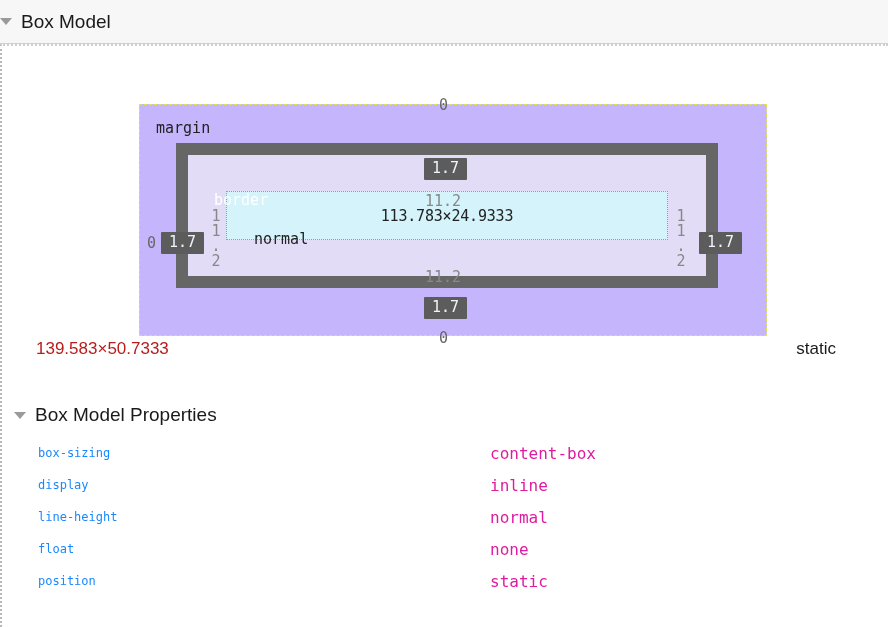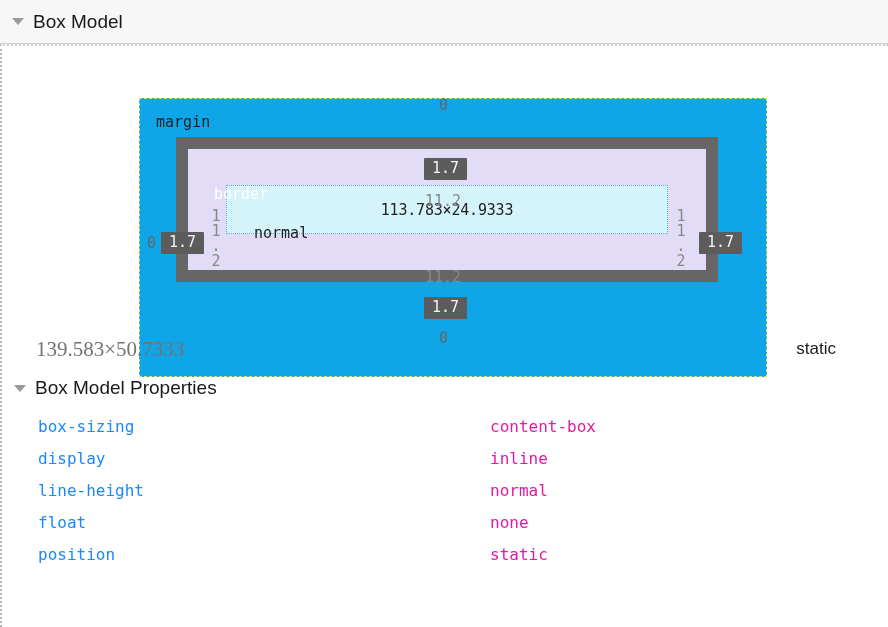--- a/index.html
+++ b/index.html
@@ -16,21 +16,20 @@
   }
 
   
   .panel-header {
     height: 44px;
     box-sizing: border-box;
     background: #f7f7f7;
     border-bottom: 1px solid #d0d0d0;
     display: flex;
     align-items: center;
-    padding-left: 12px;
   }
   .twisty {
     width: 0;
     height: 0;
     border-left: 6px solid transparent;
     border-right: 6px solid transparent;
     border-top: 7px solid #9a9a9a;
     margin-right: 9px;
     flex: 0 0 auto;
   }
@@ -51,25 +50,25 @@
   }
 
   
   .diagram-wrap {
     position: relative;
     height: 280px;
   }
   .margin-box {
     position: absolute;
     left: 137px;
-    top: 52px;
+    top: 58px;
     width: 628px;
-    height: 279px;
-    box-sizing: border-box;
-    background: #0ea5e9;
+    height: 232px;
+    box-sizing: border-box;
+    background: #c4b5fd;
     border: 1px dashed #e2e25a;
   }
   .border-box {
     position: absolute;
     left: 36px;
     top: 38px;
     width: 542px;
     height: 145px;
     box-sizing: border-box;
     background: #666666;
@@ -171,55 +170,56 @@
   
   .total-row {
     position: relative;
     height: 46px;
     padding: 0 52px 0 34px;
     display: flex;
     align-items: center;
     justify-content: space-between;
   }
   .total-size {
-    font-family: Liberation Serif, serif;
-    font-size: 21px;
-    color: #737373;
+    font-family: Liberation Sans, sans-serif;
+    font-size: 17px;
+    color: #b91c1c;
   }
   .total-position {
     font-family: "Liberation Sans", sans-serif;
     font-size: 17px;
     color: #1a1a1a;
   }
 
   
   .props-header {
     display: flex;
     align-items: center;
     padding-left: 12px;
     height: 32px;
+    margin-top: 27px;
   }
   .props-title {
     font-size: 19px;
     color: #1a1a1a;
   }
   .props-list {
     margin-top: 6px;
   }
   .prop-row {
     display: flex;
     align-items: center;
     height: 32px;
     padding-left: 36px;
   }
   .prop-name {
     width: 452px;
     flex: 0 0 452px;
     font-family: "DejaVu Sans Mono", monospace;
-    font-size: 16px;
+    font-size: 12px;
     color: #1a88ff;
   }
   .prop-value {
     font-family: "DejaVu Sans Mono", monospace;
     font-size: 16px;
     color: #e01ba0;
   }
 </style>
 </head>
 <body>

